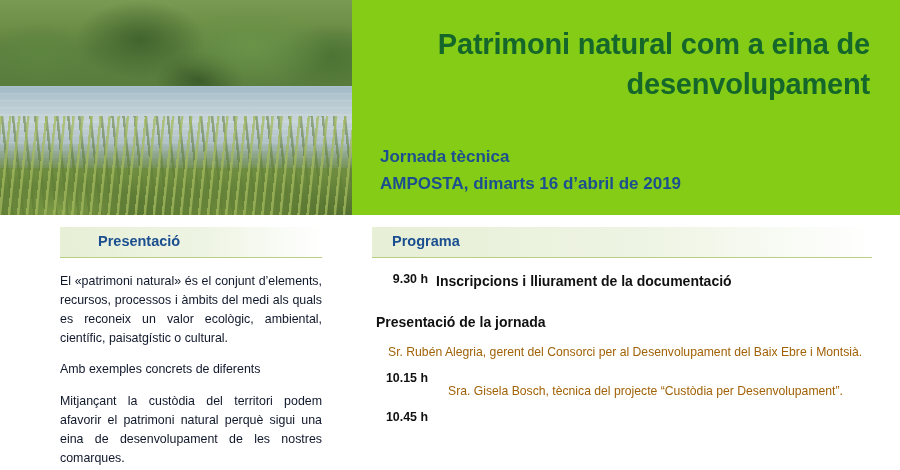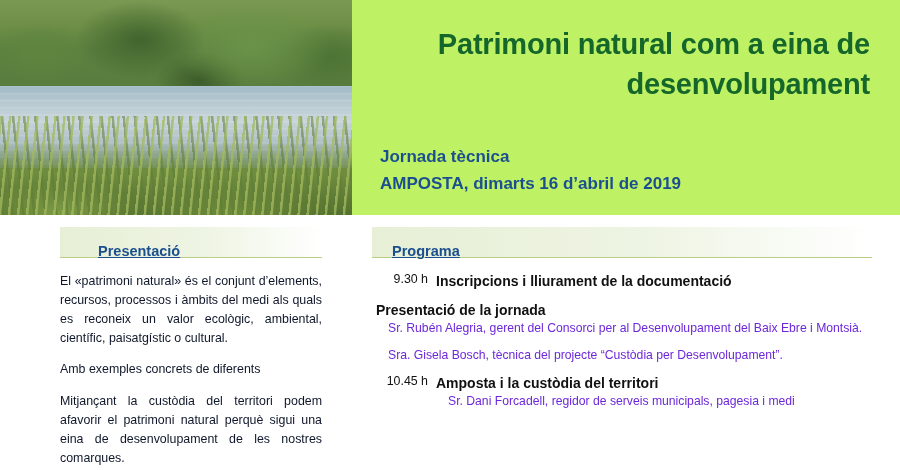--- a/index.html
+++ b/index.html
@@ -19,21 +19,21 @@
     height: 470px;
     overflow: hidden;
   }
 
   
   .header {
     position: absolute;
     left: 0; top: 0;
     width: 900px;
     height: 215px;
-    background: #bef264;
+    background: #84cc16;
   }
   .header-photo {
     position: absolute;
     left: 0; top: 0;
     width: 352px;
     height: 215px;
     overflow: hidden;
     background: #6f8f4a;
   }
   
@@ -137,25 +137,24 @@
   .section-head {
     position: relative;
     height: 30px;
     background: linear-gradient(90deg, #e7efd6 0%, #eef4e3 55%, #ffffff 100%);
     border-bottom: 1px solid #b9cf86;
     margin-bottom: 14px;
   }
   .section-head span {
     position: absolute;
     left: 38px;
-    top: 16px;
+    top: 6px;
     color: #1b4f8f;
     font-size: 14.5px;
     font-weight: bold;
-    text-decoration: underline;
   }
   .col-right .section-head span {
     left: 20px;
   }
 
   .para {
     color: #0f172a;
     font-size: 12.4px;
     line-height: 1.52;
     text-align: justify;
@@ -165,40 +164,41 @@
   
   .prog-item {
     display: flex;
     margin-bottom: 10px;
     padding-left: 4px;
   }
   .prog-time {
     flex: 0 0 52px;
     color: #111111;
     font-size: 12.4px;
-    font-weight: normal;
+    font-weight: bold;
     text-align: right;
     padding-right: 8px;
     white-space: nowrap;
   }
   .prog-body {
     flex: 1 1 auto;
   }
   .prog-title {
     color: #111111;
     font-size: 14px;
     font-weight: bold;
     line-height: 1.35;
   }
   .prog-desc {
-    color: #6d28d9;
+    color: #a16207;
     font-size: 12.2px;
     line-height: 1.42;
     padding-left: 12px;
     text-align: justify;
+    margin-top: 12px;
   }
 </style>
 </head>
 <body>
 
 <div class="page">
 
   <div class="header">
 
     <div class="header-photo">
@@ -241,28 +241,25 @@
       </div>
 
       <div class="prog-item">
         <div class="prog-body">
           <div class="prog-title">Presentació de la jornada</div>
           <div class="prog-desc">Sr. Rubén Alegria, gerent del Consorci per al Desenvolupament del Baix Ebre i Montsià.</div>
         </div>
       </div>
 
       <div class="prog-item">
+        <div class="prog-time">10.15 h</div>
         <div class="prog-body">
           <div class="prog-desc">Sra. Gisela Bosch, tècnica del projecte “Custòdia per Desenvolupament”.</div>
         </div>
       </div>
 
       <div class="prog-item">
         <div class="prog-time">10.45 h</div>
-        <div class="prog-body">
-          <div class="prog-title">Amposta i la custòdia del territori</div>
-          <div class="prog-desc">Sr. Dani Forcadell, regidor de serveis municipals, pagesia i medi</div>
-        </div>
       </div>
 
     </div>
   </div>
 </div>
 
 </body></html>

